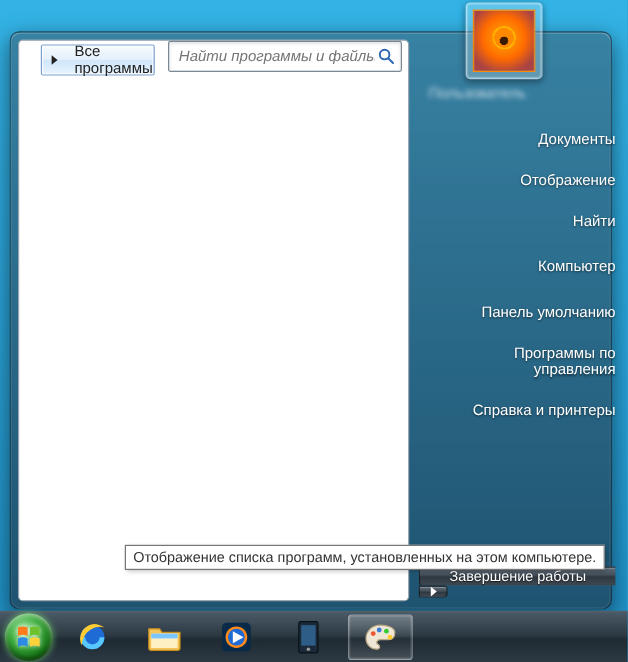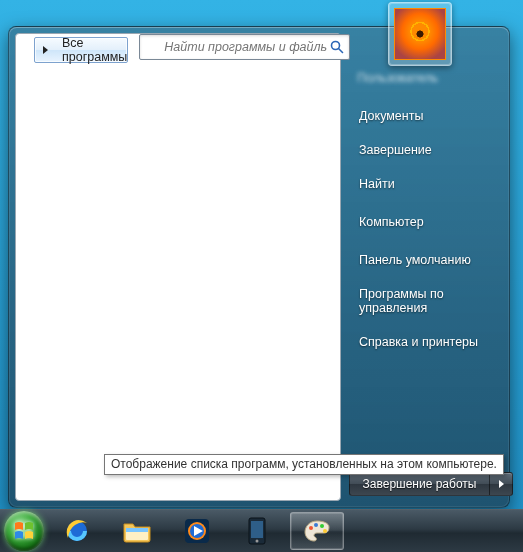--- a/index.html
+++ b/index.html
@@ -89,21 +89,21 @@
     display: flex;
   }
   .search-box {
     flex: 1;
     height: 24px;
     border: 1px solid #7a8896;
     background: #fff;
     border-radius: 2px;
     display: flex;
     align-items: center;
-    padding: 0 4px 0 22px;
+    padding: 0 4px 0 6px;
     box-shadow: inset 0 1px 3px rgba(0,0,0,0.15);
   }
   .search-box input {
     flex: 1;
     border: none;
     outline: none;
     font-style: italic;
     font-size: 12.5px;
     color: #8a8f95;
     background: transparent;
@@ -131,27 +131,29 @@
     color: #d7e4ec;
     filter: blur(2px);
     opacity:0.9;
   }
   .right-item {
     font-size: 12.5px;
     color: #fff;
     padding: 10px 0 10px 10px;
     cursor: default;
     text-shadow: 0 1px 2px rgba(0,0,0,0.6);
+    text-align: right;
   }
   .right-spacer-sm { height: 4px; }
   .shutdown-row {
     margin-top: auto;
     margin-bottom: 5px;
     display: flex;
     height: 24px;
+    flex-direction: column;
   }
   .shutdown-btn {
     flex:1;
     border: 1px solid rgba(0,0,0,0.5);
     border-right: none;
     border-radius: 3px 0 0 3px;
     background: linear-gradient(180deg, #5f6c78 0%, #424d57 48%, #2e3740 52%, #3d4750 100%);
     color: #fff;
     font-size: 12px;
     display:flex;
@@ -284,21 +286,21 @@
         </div>
       </div>
     </div>
 
     <div class="right-pane">
       <div class="username-area">
         <div class="username">Пользователь</div>
       </div>
 
       <div class="right-item"><span>Документы</span></div>
-      <div class="right-item"><span>Завершение</span></div>
+      <div class="right-item"><span>Отображение</span></div>
       <div class="right-item"><span>Найти</span></div>
       <div class="right-spacer-sm"></div>
       <div class="right-item"><span>Компьютер</span></div>
       <div class="right-spacer-sm"></div>
       <div class="right-item"><span>Панель умолчанию</span></div>
       <div class="right-item"><span>Программы по управления</span></div>
       <div class="right-item"><span>Справка и принтеры</span></div>
 
       <div class="shutdown-row">
         <div class="shutdown-btn">

